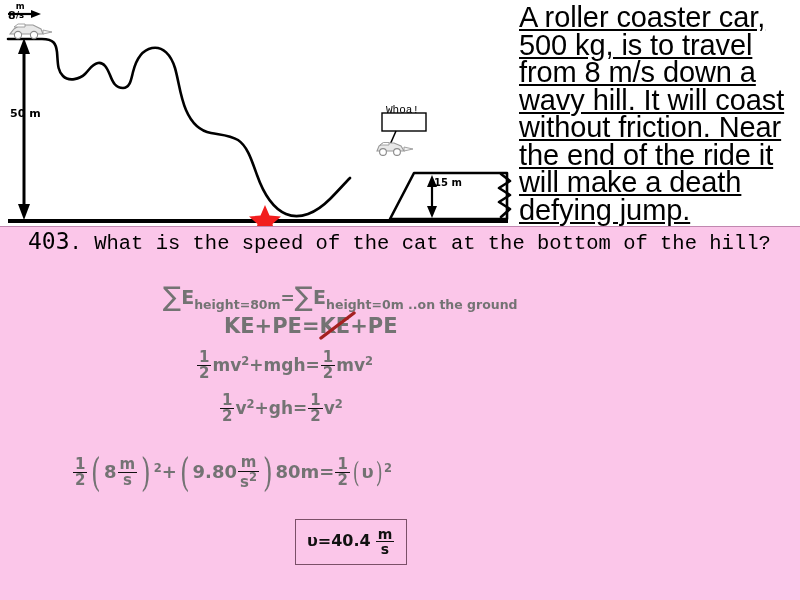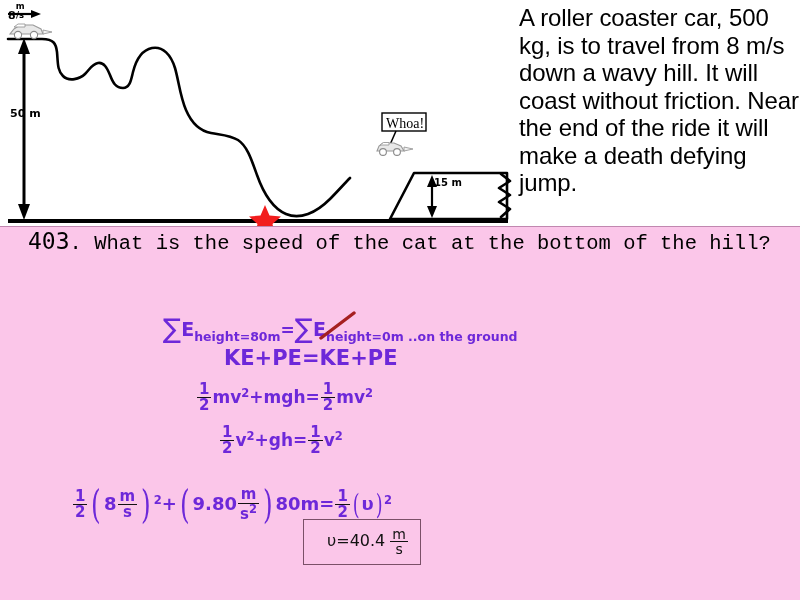--- a/index.html
+++ b/index.html
@@ -28,25 +28,26 @@
     position: absolute;
     left: 0; top: 0;
   }
 
   
   #problem-text {
     position: absolute;
     left: 519px;
     top: 4px;
     width: 280px;
-    font-size: 24px;
+    font-size: 29px;
     line-height: 27.5px;
     color: #000000;
     font-family: "Liberation Sans", sans-serif;
     letter-spacing: -0.1px;
+    text-decoration: underline;
   }
 
   
   #pink-panel {
     position: absolute;
     left: 0;
     top: 226px;
     width: 800px;
     height: 374px;
     background: #fbc6e9;
@@ -74,25 +75,24 @@
     font-size: 23px;
   }
   #question-text {
     font-family: Liberation Mono, monospace;
     font-size: 20.5px;
   }
 
   
   .eq {
     position: absolute;
-    color: #6d28d9;
+    color: #737373;
     font-family: "DejaVu Sans", sans-serif;
     font-weight: bold;
     white-space: nowrap;
-    margin-top: 32px;
   }
   .sigma {
     font-family: "DejaVu Sans", sans-serif;
     font-weight: normal;
     font-size: 27px;
     vertical-align: -2px;
   }
   .bigE { font-size: 19px; }
   .sub {
     font-size: 12.5px;
@@ -160,44 +160,43 @@
     width: 42px;
     height: 30px;
     pointer-events: none;
   }
 
   
   #answer-box {
     position: absolute;
     left: 295px;
     top: 519px;
-    padding: 7px 11px 7px 23px;
+    padding: 7px 11px 7px 11px;
     border: 1.4px solid #7a5068;
     background: #fbc6e9;
     font-family: "DejaVu Sans", sans-serif;
-    font-weight: normal;
+    font-weight: bold;
     font-size: 16px;
     color: #111111;
     white-space: nowrap;
-    margin-left: 8px;
   }
 
   
   .dlabel {
     position: absolute;
     font-family: "DejaVu Sans", sans-serif;
     font-weight: bold;
     color: #000000;
     white-space: nowrap;
   }
   #label-8ms   { left: 8px;  top: 2px;  font-size: 11px; }
   #label-80m   { left: 10px; top: 107px; font-size: 11px; }
   #label-15m   { left: 434px; top: 177px; font-size: 10px; }
-  #label-whoa  { left: 386px; top: 116px; font-size: 14px;
-                 font-family: Liberation Serif, serif; font-weight: normal; }
+  #label-whoa  { left: 386px; top: 104px; font-size: 11px;
+                 font-family: Liberation Mono, monospace; font-weight: normal; }
   .unitfrac {
     display: inline-block;
     text-align: center;
     line-height: 1.0;
     font-size: 8.5px;
     vertical-align: 1px;
   }
   .unitfrac .u-n { display:block; }
   .unitfrac .u-d { display:block; }
 </style>

